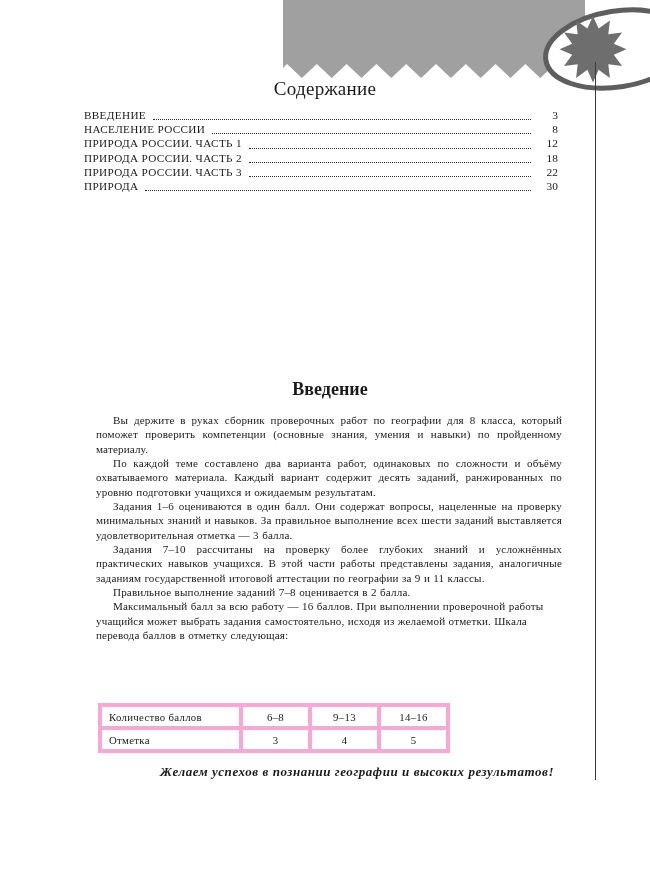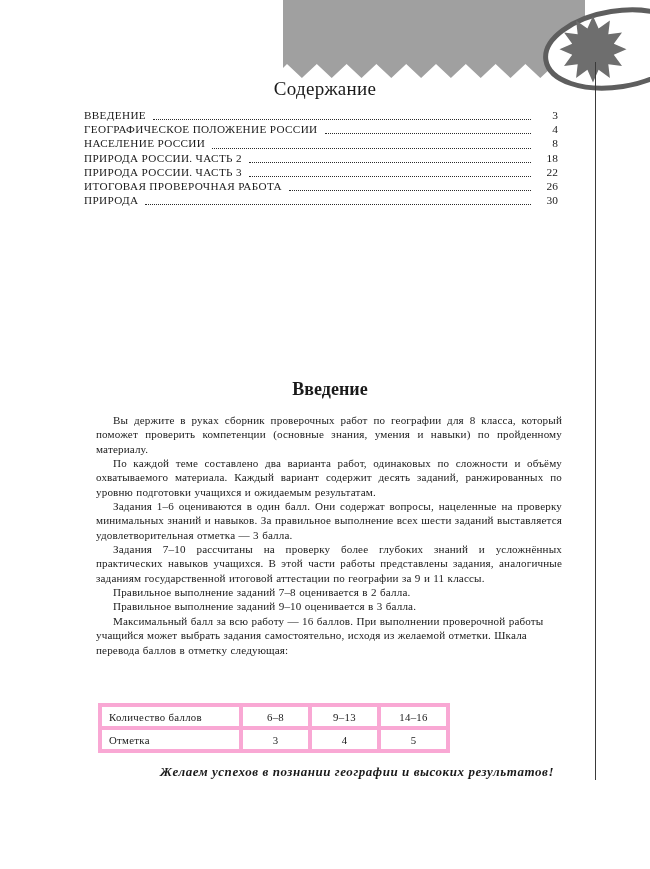--- a/index.html
+++ b/index.html
@@ -173,60 +173,54 @@
 
   <div class="toc-title">Содержание</div>
 
   <div class="toc">
     <div class="toc-row">
       <span class="toc-label">ВВЕДЕНИЕ</span>
       <span class="toc-dots"></span>
       <span class="toc-page">3</span>
     </div>
     <div class="toc-row">
-      <span class="toc-label">ГЕОГРАФИЧЕСКОЕ ПОЛОЖЕНИЕ РОССИИ</span>
-      <span class="toc-dots"></span>
-      <span class="toc-page">4</span>
-    </div>
-    <div class="toc-row">
       <span class="toc-label">НАСЕЛЕНИЕ РОССИИ</span>
       <span class="toc-dots"></span>
       <span class="toc-page">8</span>
     </div>
     <div class="toc-row">
+      <span class="toc-label">ПРИРОДА РОССИИ. ЧАСТЬ 1</span>
+      <span class="toc-dots"></span>
+      <span class="toc-page">12</span>
+    </div>
+    <div class="toc-row">
       <span class="toc-label">ПРИРОДА РОССИИ. ЧАСТЬ 2</span>
       <span class="toc-dots"></span>
       <span class="toc-page">18</span>
     </div>
     <div class="toc-row">
       <span class="toc-label">ПРИРОДА РОССИИ. ЧАСТЬ 3</span>
       <span class="toc-dots"></span>
       <span class="toc-page">22</span>
-    </div>
-    <div class="toc-row">
-      <span class="toc-label">ИТОГОВАЯ ПРОВЕРОЧНАЯ РАБОТА</span>
-      <span class="toc-dots"></span>
-      <span class="toc-page">26</span>
     </div>
     <div class="toc-row">
       <span class="toc-label">ПРИРОДА</span>
       <span class="toc-dots"></span>
       <span class="toc-page">30</span>
     </div>
   </div>
 
   <div class="intro-title">Введение</div>
 
   <div class="body">
     <p>Вы держите в руках сборник проверочных работ по географии для 8 класса, который поможет проверить компетенции (основные знания, умения и навыки) по пройденному материалу.</p>
     <p>По каждой теме составлено два варианта работ, одинаковых по сложности и объёму охватываемого материала. Каждый вариант содержит десять заданий, ранжированных по уровню подготовки учащихся и ожидаемым результатам.</p>
     <p>Задания 1–6 оцениваются в один балл. Они содержат вопросы, нацеленные на проверку минимальных знаний и навыков. За правильное выполнение всех шести заданий выставляется удовлетворительная отметка — 3 балла.</p>
     <p>Задания 7–10 рассчитаны на проверку более глубоких знаний и усложнённых практических навыков учащихся. В этой части работы представлены задания, аналогичные заданиям государственной итоговой аттестации по географии за 9 и 11 классы.</p>
     <p>Правильное выполнение заданий 7–8 оценивается в 2 балла.</p>
-    <p>Правильное выполнение заданий 9–10 оценивается в 3 балла.</p>
     <p>Максимальный балл за всю работу — 16 баллов. При выполнении проверочной работы учащийся может выбрать задания самостоятельно, исходя из желаемой отметки. Шкала перевода баллов в отметку следующая:</p>
   </div>
 
   <table class="score-table">
     <tbody>
         <tr>
       <td class="lbl">Количество баллов</td>
       <td class="val">6–8</td>
       <td class="val">9–13</td>
       <td class="val">14–16</td>

